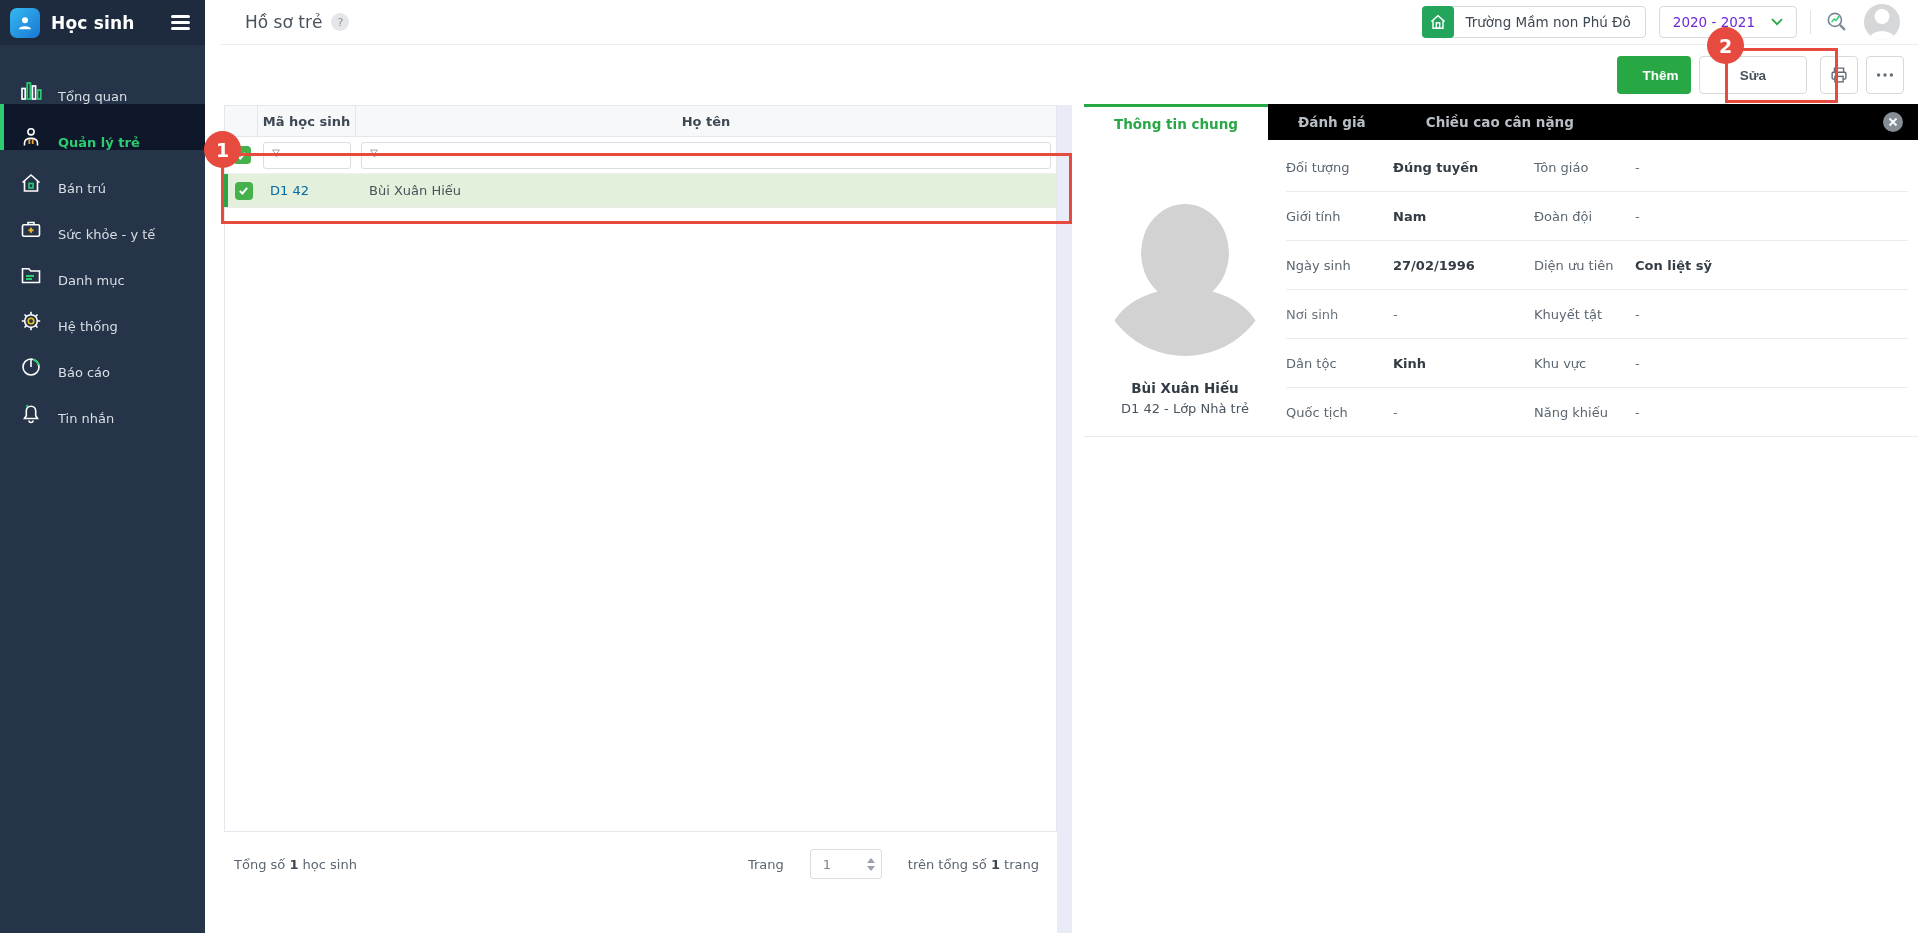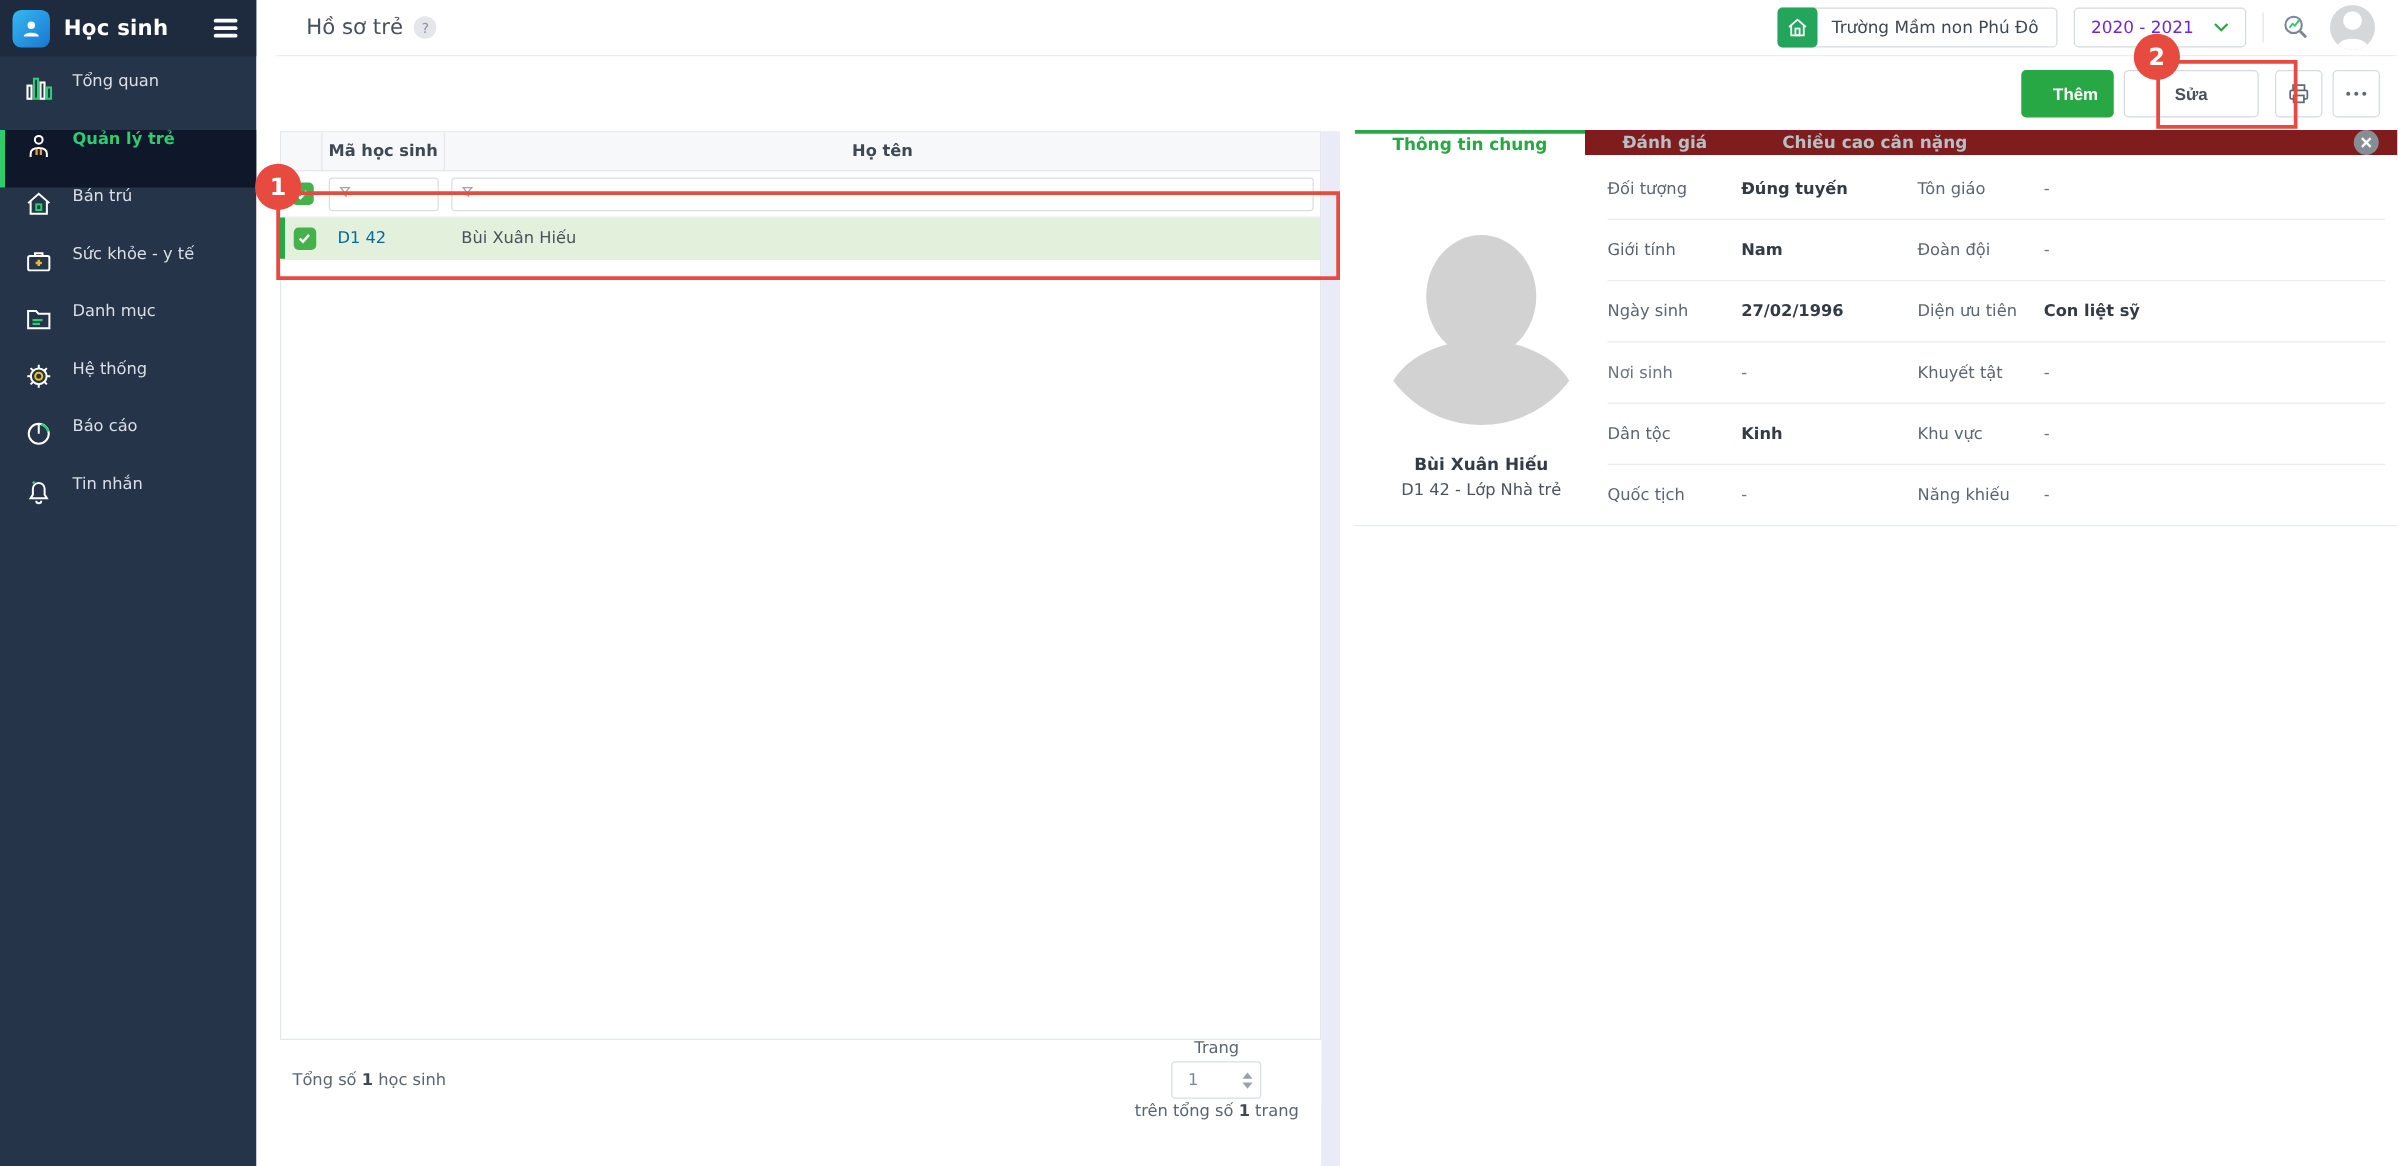--- a/index.html
+++ b/index.html
@@ -13,21 +13,21 @@
   svg { display:block; }
 
   
   .sidebar { position:absolute; left:0; top:0; width:205px; height:933px; background:#263449; z-index:2; }
   .sidebar-header { height:45px; background:#1e2b3e; display:flex; align-items:center; padding:0 13px 0 10px; }
   .logo { width:30px; height:30px; border-radius:7px; background:linear-gradient(135deg,#36b9f2,#1976d2); display:flex; align-items:center; justify-content:center; flex:none; }
   .app-title { color:#fff; font-size:17px; font-weight:bold; margin-left:11px; flex:1; letter-spacing:.2px; }
   .hamburger { display:flex; flex-direction:column; gap:3.5px; cursor:pointer; padding:4px 2px; }
   .hamburger span { width:19px; height:2.6px; background:#fff; border-radius:2px; }
   .nav { padding-top:13px; }
-  .nav-item { height:46px; display:flex; align-items:flex-start; padding-left:14px; gap:14px; color:#d9dfe4; cursor:pointer; border-left:4px solid transparent; }
+  .nav-item { height:46px; display:flex; align-items:flex-end; padding-left:14px; gap:14px; color:#d9dfe4; cursor:pointer; border-left:4px solid transparent; }
   .nav-item.active { background:#0f172a; border-left-color:#2ecc71; color:#2ecc71; font-weight:bold; }
   .nav-icon { width:26px; height:26px; display:flex; align-items:center; justify-content:center; flex:none; }
 
   
   .topbar { position:absolute; left:221px; top:0; right:0; height:45px; background:#fff; border-bottom:1px solid #ededed; display:flex; align-items:center; padding:0 18px 0 24px; }
   .page-title { font-size:17px; color:#47525c; }
   .help-badge { width:18px; height:18px; border-radius:50%; background:#e4e6ea; color:#8b939c; font-size:11px; display:inline-flex; align-items:center; justify-content:center; margin-left:9px; cursor:pointer; }
   .topbar-right { margin-left:auto; display:flex; align-items:center; gap:13px; }
   .school-pill { display:flex; align-items:center; border:1px solid #d6dade; border-radius:4px; height:32px; cursor:pointer; }
   .school-icon { width:32px; height:32px; margin:-1px 0 -1px -1px; border-radius:4px; background:#23a65c; display:flex; align-items:center; justify-content:center; flex:none; }
@@ -64,30 +64,30 @@
   .trow::before { content:""; position:absolute; left:-1px; top:0; bottom:0; width:4px; background:#28a745; }
   .trow .cell-check { width:33px; display:flex; justify-content:center; padding-left:4px; }
   .trow .cell-code { width:98px; padding-left:12px; color:#0369a1; }
   .trow .cell-name { flex:1; padding-left:13px; color:#49535d; }
   .cb { width:18px; height:18px; border-radius:4px; background:#45b14b; display:flex; align-items:center; justify-content:center; flex:none; cursor:pointer; }
 
   .scroll-strip { position:absolute; left:1057px; top:105px; width:15px; height:828px; background:#e9ecf6; cursor:pointer; }
 
   .table-footer { position:absolute; left:224px; top:831px; width:833px; height:52px; border-top:1px solid #e4e8ec; display:flex; align-items:center; padding:13px 18px 0 10px; color:#5a6570; background:#fff; }
   .bold { font-weight:bold; color:#3f4954; }
-  .pagination { margin-left:auto; display:flex; align-items:center; gap:3px;flex-direction:column; }
+  .pagination { margin-left:auto; display:flex; align-items:center; gap:26px; }
   .page-box { width:72px; height:30px; border:1px solid #d9dee3; border-radius:3px; display:flex; align-items:center; background:#fff; padding:0 6px; }
   .page-box input { width:34px; border:none; outline:none; text-align:left; padding-left:6px; color:#7c8690; font-size:13px; background:transparent; font-family:inherit; }
   .spin { display:flex; flex-direction:column; gap:3px; margin-left:auto; cursor:pointer; }
   .spin-up { width:0; height:0; border-left:4.5px solid transparent; border-right:4.5px solid transparent; border-bottom:5.5px solid #99a1ab; }
   .spin-down { width:0; height:0; border-left:4.5px solid transparent; border-right:4.5px solid transparent; border-top:5.5px solid #99a1ab; }
 
   
   .detail-panel { position:absolute; left:1084px; top:104px; right:0; bottom:0; background:#fff; }
-  .tabs { display:flex; height:20px; background:#7f1d1d; position:relative; }
+  .tabs { display:flex; height:36px; background:#000000; position:relative; }
   .tab { padding:0 30px; display:flex; align-items:center; font-size:13.5px; color:#b7bec5; cursor:pointer; font-weight:bold; }
   .tab.active { background:#fff; color:#28a745; border-top:3px solid #28a745; }
   .tab-close { position:absolute; right:15px; top:50%; transform:translateY(-50%); width:20px; height:20px; border-radius:50%; background:#858d95; display:flex; align-items:center; justify-content:center; cursor:pointer; }
   .detail-body { display:flex; border-bottom:1px solid #e8ebee; height:297px; }
   .avatar-col { width:202px; flex:none; display:flex; flex-direction:column; align-items:center; }
   .avatar-lg { width:176px; height:176px; border-radius:50%; background:#fff; position:relative; overflow:hidden; margin-top:40px; }
   .avatar-lg .head { position:absolute; left:50%; top:24px; transform:translateX(-50%); width:88px; height:98px; background:#d2d2d2; border-radius:50%; }
   .avatar-lg .shoulders { position:absolute; left:50%; bottom:-36px; transform:translateX(-50%); width:152px; height:104px; background:#d2d2d2; border-radius:50% 50% 0 0; }
   .student-name { font-weight:bold; color:#333c44; margin-top:24px; font-size:13.5px; }
   .student-class { color:#4a545e; margin-top:5px; }

